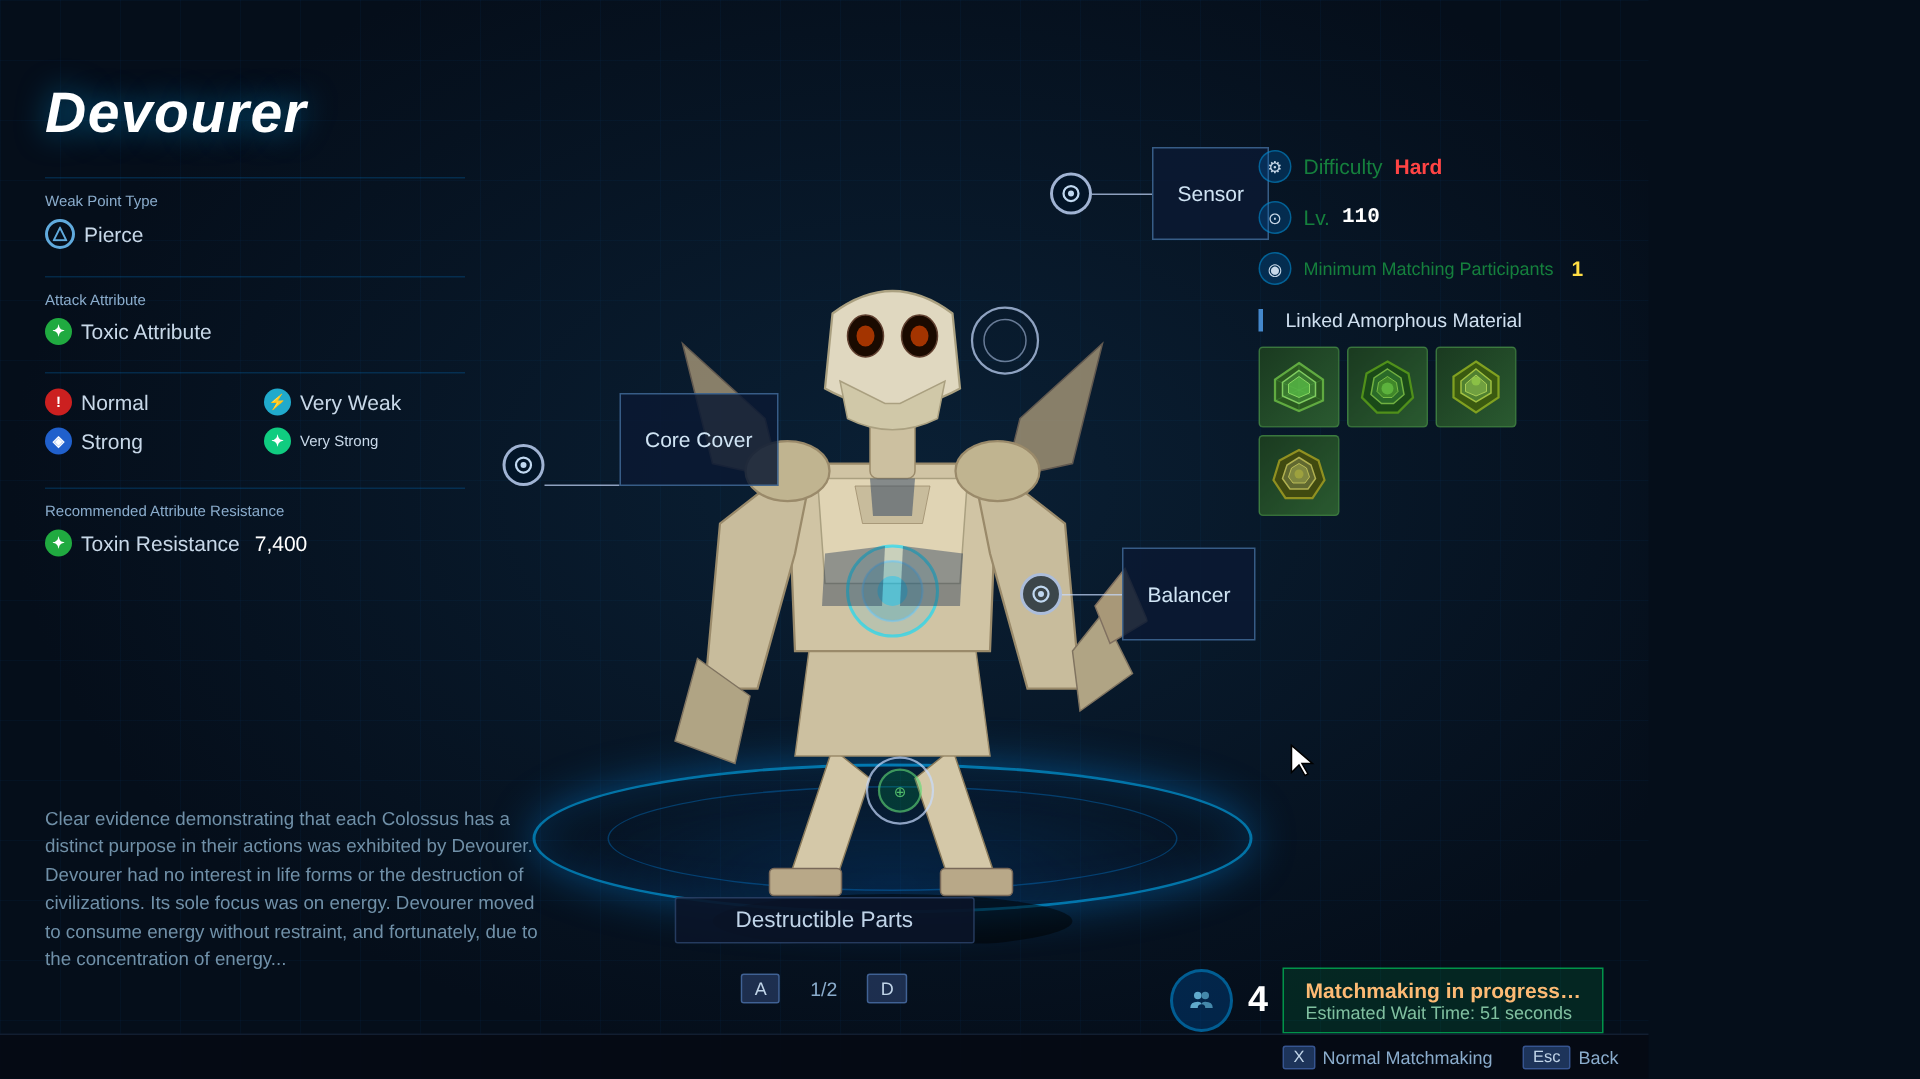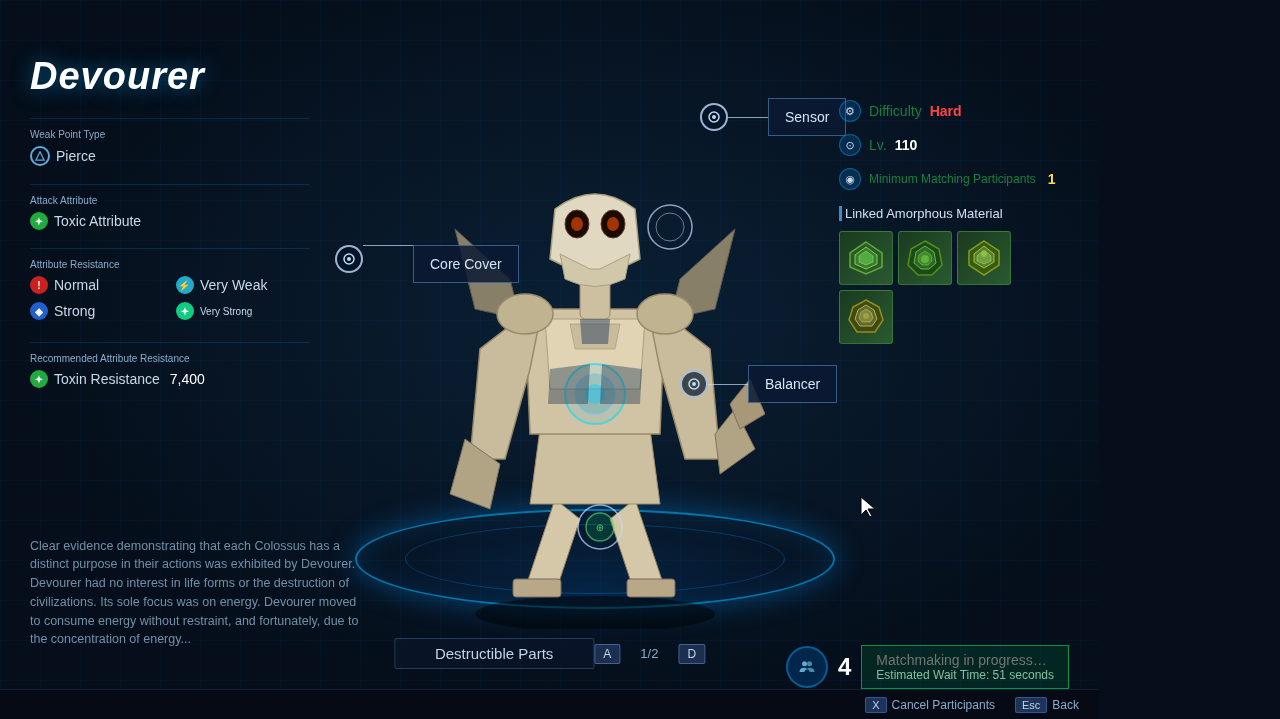--- a/index.html
+++ b/index.html
@@ -195,42 +195,42 @@
     }
 
     .callout-dot svg {
       width: 14px;
       height: 14px;
     }
 
     .callout-box {
       background: rgba(10,25,50,0.85);
       border: 1px solid rgba(100,160,220,0.5);
-      padding: 10px 16px;
+      padding: 22px 16px;
       font-size: 14px;
       color: #d0e4f4;
       white-space: nowrap;
     }
 
     
     .callout-sensor {
       position: absolute;
       top: 48px;
       left: 380px;
       display: flex;
       align-items: center;
     }
 
     
     .callout-core {
       position: absolute;
-      top: 195px;
+      top: 212px;
       left: 15px;
       display: flex;
-      align-items: flex-start;
+      align-items: flex-end;
     }
 
     
     .callout-balancer {
       position: absolute;
       top: 315px;
       left: 360px;
       display: flex;
       align-items: center;
     }
@@ -264,33 +264,34 @@
       flex-shrink: 0;
     }
 
     .stat-label {
       color: #15803d;
     }
 
     .stat-value {
       color: #ffffff;
       font-weight: bold;
+      font-family: Liberation Mono, monospace;
     }
 
     .min-match-value {
       color: #ffdd44;
       font-weight: bold;
       margin-left: 4px;
     }
 
     .linked-title {
       font-size: 13px;
       color: #d0e0f0;
       margin-bottom: 10px;
-      padding-left: 3px;
+      padding-left: 15px;
       border-left: 3px solid #4488cc;
     }
 
     .material-grid {
       display: flex;
       gap: 5px;
       flex-wrap: wrap;
     }
 
     .material-item {
@@ -310,22 +311,23 @@
       height: 38px;
     }
 
     
     .bottom-bar {
       position: absolute;
       bottom: 50px;
       left: 50%;
       transform: translateX(-50%);
       display: flex;
-      align-items: center;
-      gap: 0;
+      flex-direction: column;
+      align-items: center;
+      gap: 20px;
     }
 
     .parts-label {
       background: rgba(10,20,40,0.9);
       border: 1px solid rgba(80,120,180,0.4);
       padding: 6px 40px;
       font-size: 15px;
       color: #c0d4e8;
       border-radius: 2px;
       min-width: 200px;
@@ -382,22 +384,22 @@
 
     .matchmaking-box {
       background: rgba(0,180,80,0.15);
       border: 1px solid rgba(0,220,100,0.6);
       padding: 6px 14px;
       min-width: 200px;
     }
 
     .matchmaking-title {
       font-size: 14px;
-      color: #737373;
-      font-weight: normal;
+      color: #fdba74;
+      font-weight: bold;
     }
 
     .matchmaking-wait {
       font-size: 12px;
       color: #80c0a0;
     }
 
     
     .status-bar {
       position: absolute;
@@ -481,21 +483,20 @@
 
     <div class="section">
       <div class="section-title">Attack Attribute</div>
       <div class="attribute-row">
         <div class="icon-circle icon-green">✦</div>
         <span>Toxic Attribute</span>
       </div>
     </div>
 
     <div class="section">
-      <div class="section-title">Attribute Resistance</div>
       <div class="resistance-grid">
         <div class="attribute-row">
           <div class="icon-circle icon-red">!</div>
           <span style="font-size:14px;">Normal</span>
         </div>
         <div class="attribute-row">
           <div class="icon-circle icon-cyan">⚡</div>
           <span style="font-size:14px;">Very Weak</span>
         </div>
         <div class="attribute-row">
@@ -719,21 +720,21 @@
 
   <div class="cursor">
     <svg viewBox="0 0 20 24" width="20" height="24">
       <path d="M2,2 L2,20 L7,15 L11,22 L13,21 L9,14 L16,14 Z" fill="white" stroke="black" stroke-width="1"></path>
     </svg>
   </div>
 
   <div class="status-bar">
     <div class="status-key">
       <span class="key-badge">X</span>
-      <span>Cancel Participants</span>
+      <span>Normal Matchmaking</span>
     </div>
     <div class="status-key">
       <span class="key-badge">Esc</span>
       <span>Back</span>
     </div>
   </div>
 
 </div>
 
 </body></html>

